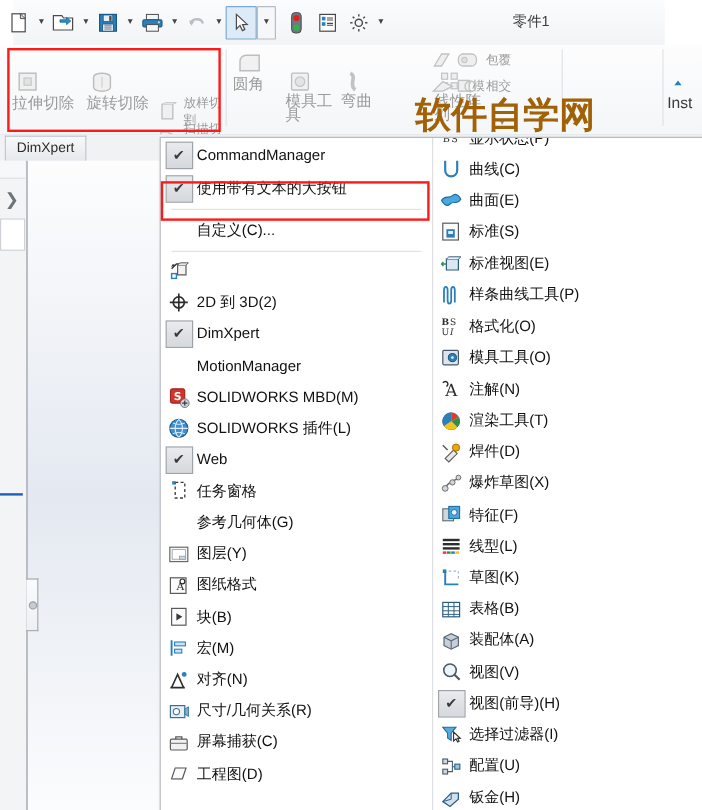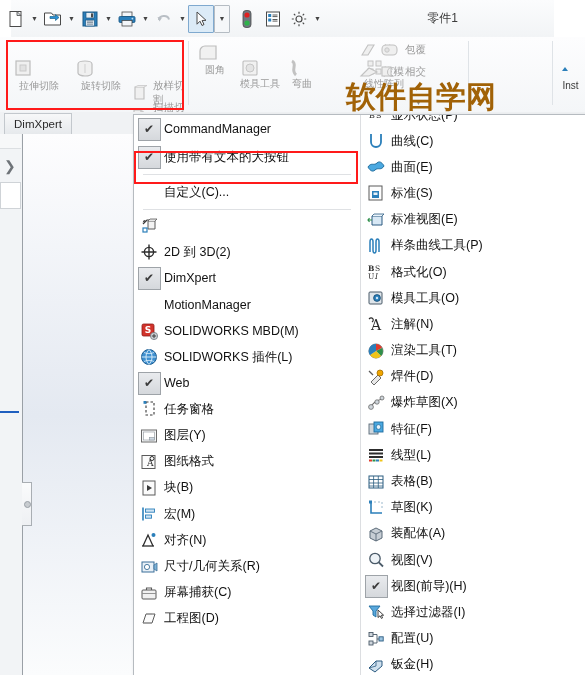--- a/index.html
+++ b/index.html
@@ -26,21 +26,21 @@
 
   
   #ribbon{
     position:absolute;left:0;top:37px;width:585px;height:75px;
     background:linear-gradient(180deg,#fdfdfe 0%,#f4f6f8 100%);
     border-bottom:1px solid #c9ced3;
     overflow:hidden;
   }
   .rib-group{position:absolute;top:0;height:75px;}
   .rib-divider{position:absolute;top:4px;width:1px;height:64px;background:#dfe3e7;}
-  .rib-cmd{position:absolute;text-align:center;color:#9b9b9b;font-size:10px;line-height:11.5px;}
+  .rib-cmd{position:absolute;color:#9b9b9b;font-size:13px;line-height:11.5px;}
   .rib-cmd .ic{display:block;margin:0 auto 1px;}
   .rib-row{position:absolute;color:#9b9b9b;font-size:10.5px;display:flex;align-items:center;gap:3px;}
   .rib-cmd.on{color:#333;}
   .drop-ar{position:absolute;font-size:7px;color:#8a8a8a;}
 
   
   .redbox{position:absolute;border:2px solid #ff1a1a;box-sizing:border-box;pointer-events:none;}
 
   
   #wm{position:absolute;left:346px;top:82px;width:240px;pointer-events:none;}
@@ -415,20 +415,24 @@
     <div class="mitem">
       <span class="mico">
         <svg width="20" height="20" viewBox="0 0 20 20">
             <rect x="7" y="3" width="8" height="13" fill="none" stroke="#3a3a3a" stroke-width="1.1" stroke-dasharray="2.5,2"></rect>
             <rect x="4.5" y="2" width="2.8" height="2.8" fill="#2b7fba"></rect>
           </svg>
       </span>
       <span class="mlabel">任务窗格</span>
     </div>
     <div class="mitem">
+      <span class="mico"></span>
+      <span class="mlabel">参考几何体(G)</span>
+    </div>
+    <div class="mitem">
       <span class="mico">
         <svg width="20" height="20" viewBox="0 0 20 20">
             <rect x="2.5" y="4" width="15" height="12" fill="#f6f7f8" stroke="#6a6a6a" stroke-width="1"></rect>
             <rect x="4.5" y="6" width="11" height="8" fill="#fff" stroke="#9aa0a6" stroke-width="0.7"></rect>
             <rect x="10.5" y="11.5" width="5" height="2.5" fill="#cfd9e2" stroke="#8a949d" stroke-width="0.6"></rect>
           </svg>
       </span>
       <span class="mlabel">图层(Y)</span>
     </div>
     <div class="mitem">
@@ -643,35 +647,35 @@
             <rect x="6.5" y="14.5" width="3" height="2" fill="#2f8f4a"></rect>
             <rect x="10" y="14.5" width="3" height="2" fill="#2b7fba"></rect>
             <rect x="13.5" y="14.5" width="3" height="2" fill="#f0c419"></rect>
           </svg>
       </span>
       <span class="mlabel">线型(L)</span>
     </div>
     <div class="mitem">
       <span class="mico">
         <svg width="20" height="20" viewBox="0 0 20 20">
-            <rect x="3" y="4" width="14" height="12" fill="#fff" stroke="#2b5d80" stroke-width="1"></rect>
-            <path d="M3 7.5 h14 M3 11 h14 M3 14 h14 M7.6 4 v12 M12.3 4 v12" stroke="#2b5d80" stroke-width="0.8"></path>
-          </svg>
-      </span>
-      <span class="mlabel">表格(B)</span>
-    </div>
-    <div class="mitem">
-      <span class="mico">
-        <svg width="20" height="20" viewBox="0 0 20 20">
             <path d="M5 4 v11 h11" fill="none" stroke="#2b7fba" stroke-width="1.6"></path>
             <path d="M8 4 h8 M16 4 v8" fill="none" stroke="#9bb8cc" stroke-width="1" stroke-dasharray="2,2"></path>
             <rect x="3" y="2.5" width="3" height="3" fill="#2b7fba"></rect>
           </svg>
       </span>
       <span class="mlabel">草图(K)</span>
+    </div>
+    <div class="mitem">
+      <span class="mico">
+        <svg width="20" height="20" viewBox="0 0 20 20">
+            <rect x="3" y="4" width="14" height="12" fill="#fff" stroke="#2b5d80" stroke-width="1"></rect>
+            <path d="M3 7.5 h14 M3 11 h14 M3 14 h14 M7.6 4 v12 M12.3 4 v12" stroke="#2b5d80" stroke-width="0.8"></path>
+          </svg>
+      </span>
+      <span class="mlabel">表格(B)</span>
     </div>
     <div class="mitem">
       <span class="mico">
         <svg width="20" height="20" viewBox="0 0 20 20">
             <path d="M4 7 l6 -3 l6 3 v7 l-6 3 l-6 -3 z" fill="#c7ced5" stroke="#5a6a78" stroke-width="1"></path>
             <path d="M4 7 l6 3 l6 -3 M10 10 v7" fill="none" stroke="#5a6a78" stroke-width="0.9"></path>
           </svg>
       </span>
       <span class="mlabel">装配体(A)</span>
     </div>

